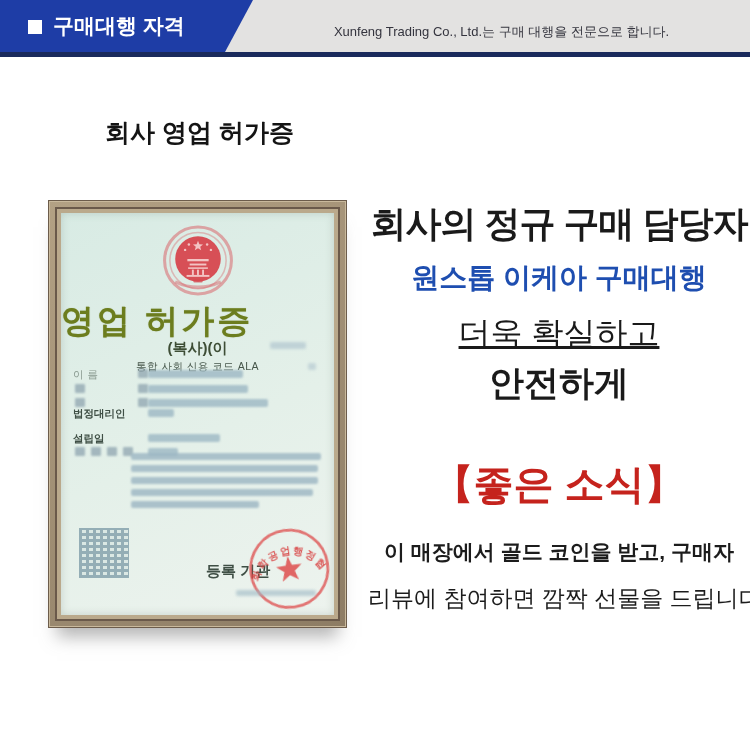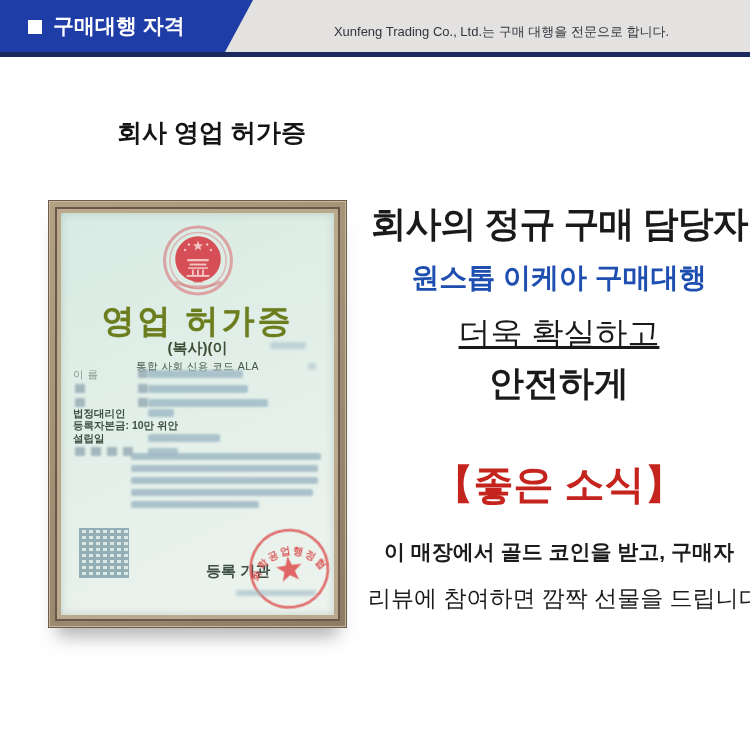--- a/index.html
+++ b/index.html
@@ -12,32 +12,32 @@
   .header-blue{position:absolute;top:0;left:0;width:262px;height:52px;background:#1e3da6;
                clip-path:polygon(0 0,253px 0,225px 100%,0 100%);}
   .header-navy{position:absolute;left:0;bottom:0;width:100%;height:5px;background:#1a2a5c;}
   .header-title{position:absolute;left:28px;top:0;height:52px;display:flex;align-items:center;gap:11px;color:#fff;z-index:2;}
   .bullet{width:14px;height:14px;background:#ffffff;margin-top:2px;}
   .title-text{font-size:21px;font-weight:bold;white-space:nowrap;}
   .header-sub{position:absolute;left:253px;right:0;top:0;height:63px;display:flex;align-items:center;
               justify-content:center;font-size:13px;color:#34343e;font-weight:500;white-space:nowrap;}
 
   
-  .section-heading{position:absolute;left:117px;top:116px;font-size:25px;font-weight:600;color:#141414;}
+  .section-heading{position:absolute;left:105px;top:116px;font-size:25px;font-weight:600;color:#141414;}
 
   
   .frame{position:absolute;left:48px;top:200px;width:297px;height:426px;
          background:linear-gradient(145deg,#b3a184,#8d7c64);border:1px solid #6c5c4b;
          box-shadow:0 18px 16px -9px rgba(110,110,110,.5), inset 0 0 0 1px #c9b99c;}
   .frame-inner{position:absolute;inset:6px;border:2px solid #6a594a;background:#baa98c;}
   .paper{position:absolute;inset:4px;background:linear-gradient(155deg,#d8ebe4 0%,#e4f0e9 55%,#edf3ee 100%);
          box-shadow:inset 0 0 8px rgba(90,110,100,.25);overflow:hidden;}
 
   .emblem{position:absolute;left:50%;top:8px;transform:translateX(-50%);width:76px;height:76px;filter:blur(.4px);}
-  .cert-title{position:absolute;top:86px;width:100%;text-align:center;font-size:33px;font-weight:700;
+  .cert-title{position:absolute;top:86px;width:100%;font-size:33px;font-weight:700;
               color:#6c7d1e;letter-spacing:3px;text-shadow:0 0 1px rgba(108,125,30,.45);}
   .cert-copy{position:absolute;top:126px;width:100%;text-align:center;font-size:15px;font-weight:600;color:#3d4d35;}
   .cert-code{position:absolute;top:147px;width:100%;text-align:center;font-size:10.5px;color:#46564a;
              font-weight:500;letter-spacing:.5px;}
 
   .blur-bar{display:inline-block;background:#9db8c4;border-radius:2px;filter:blur(1.3px);opacity:.8;}
   .blur-ch{display:inline-block;width:10px;height:9px;background:#8fa5b0;border-radius:1px;filter:blur(1.2px);opacity:.75;}
 
   .crow{position:absolute;left:12px;right:10px;height:12px;}
   .clabel{position:absolute;left:0;top:0;font-size:10.5px;line-height:12px;white-space:nowrap;}
@@ -134,23 +134,20 @@
         </div>
         <div class="crow" style="top:184px">
           <span class="blur-ch" style="position:absolute;left:2px;top:1px"></span>
           <span class="cmid blur-ch"></span>
           <span class="cval blur-bar" style="width:120px"></span>
         </div>
         <div class="crow" style="top:194px">
           <span class="clabel dark">법정대리인</span>
           <span class="cval blur-bar" style="width:26px"></span>
         </div>
-        <div class="crow" style="top:206px">
-          <span class="clabel dark">등록자본금: 10만 위안</span>
-        </div>
         <div class="crow" style="top:219px">
           <span class="clabel dark">설립일</span>
           <span class="cval blur-bar" style="width:72px"></span>
         </div>
         <div class="crow" style="top:233px">
           <span class="blur-ch" style="position:absolute;left:2px;top:1px"></span>
           <span class="blur-ch" style="position:absolute;left:18px;top:1px"></span>
           <span class="blur-ch" style="position:absolute;left:34px;top:1px"></span>
           <span class="blur-ch" style="position:absolute;left:50px;top:1px"></span>
           <span class="cval blur-bar" style="width:30px"></span>

